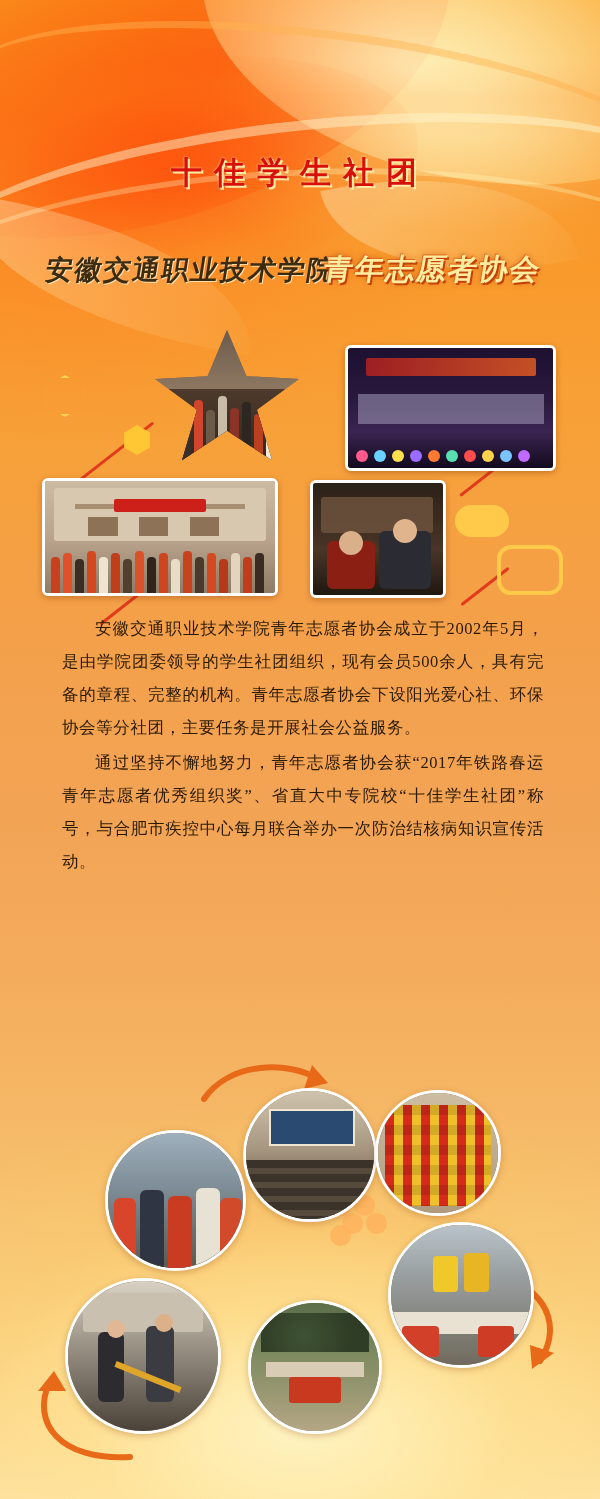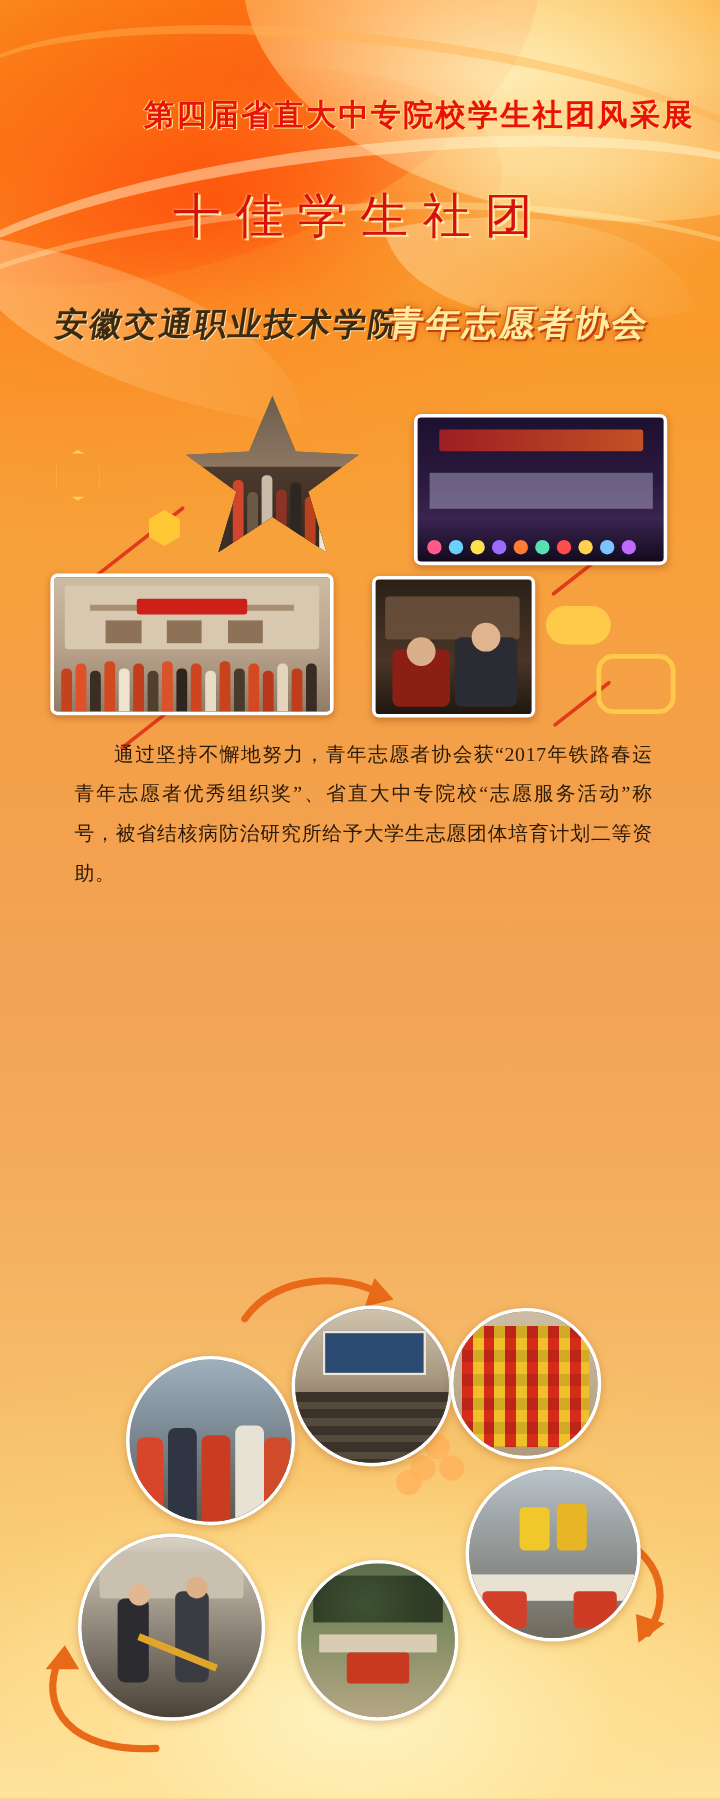--- a/index.html
+++ b/index.html
@@ -46,21 +46,21 @@
   .header-band{position:absolute;left:0;top:60px;width:600px;height:76px;
     background:linear-gradient(180deg, rgba(255,120,20,0.0) 0%, rgba(255,120,20,0.10) 50%, rgba(255,120,20,0.0) 100%);}
   .emblem{position:absolute;left:24px;top:22px;width:100px;height:100px;}
   .emblem .burst{position:absolute;left:0;top:0;width:100px;height:100px;border-radius:50%;
     background:radial-gradient(circle at 50% 50%, #ffe9a0 0%, #ffc84d 45%, rgba(255,180,40,0.15) 70%, rgba(255,180,40,0) 80%);}
   .emblem svg{position:absolute;left:0;top:0;}
   .main-title{position:absolute;left:120px;top:74px;width:468px;height:44px;
     font-size:25px;font-weight:bold;color:#e8110c;letter-spacing:2px;line-height:44px;
     text-shadow:0 0 1px #fff0a0, 1px 1px 0 #ffe080, -1px 0 0 #ffd060;}
   .sub-title{position:absolute;left:0;top:152px;width:600px;text-align:center;
-    font-size:40px;font-weight:normal;color:#d8100a;letter-spacing:12px;
+    font-size:31px;font-weight:bold;color:#d8100a;letter-spacing:12px;
     text-shadow:0 0 2px #fff6c0, 2px 2px 0 #ffe9a0;}
 
   
   .org-line{position:absolute;left:46px;top:252px;width:520px;height:44px;}
   .org-school{position:absolute;left:0;top:0;font-size:27px;font-weight:bold;
     color:#3c2b10;letter-spacing:2px;font-family:"Liberation Serif","DejaVu Serif",serif;
     transform:skewX(-9deg);text-shadow:1px 1px 0 rgba(255,240,200,0.8);}
   .org-assoc{position:absolute;left:278px;top:-2px;font-size:29px;font-weight:bold;
     color:#ffec9e;letter-spacing:2px;font-family:"Liberation Serif","DejaVu Serif",serif;
     transform:skewX(-9deg);
@@ -139,21 +139,20 @@
   <div class="swirl sw3"></div>
   <div class="rb rb1"></div>
   <div class="rb rb2"></div>
   <div class="rb rb3"></div>
   <div class="leaf leaf1"></div>
   <div class="leaf leaf2"></div>
   <div class="glow-bottom"></div>
   <div class="header-band"></div>
 
 
-  <div class="main-title">第四届省直大中专院校学生社团风采展</div>
   <div class="sub-title">十佳学生社团</div>
 
   <div class="org-line">
     <span class="org-school">安徽交通职业技术学院</span>
     <span class="org-assoc">青年志愿者协会</span>
   </div>
 
   <div class="red-stroke rs1"></div>
   <div class="red-stroke rs2"></div>
   <div class="red-stroke rs3"></div>
@@ -233,21 +232,22 @@
   <div class="photo ph-d">
     <div style="position:absolute;inset:0;background:linear-gradient(180deg,#2b2118 0%, #4a3526 60%, #1f1710 100%)"></div>
     <div style="position:absolute;left:8px;top:14px;width:112px;height:36px;background:#6f5540;border-radius:3px;opacity:.8"></div>
     <div style="position:absolute;left:14px;top:58px;width:48px;height:48px;background:#8b1f14;border-radius:6px"></div>
     <div style="position:absolute;left:66px;top:48px;width:52px;height:58px;background:#2b2b33;border-radius:6px"></div>
     <div style="position:absolute;left:26px;top:48px;width:24px;height:24px;background:#d9b089;border-radius:50%"></div>
     <div style="position:absolute;left:80px;top:36px;width:24px;height:24px;background:#e0b48c;border-radius:50%"></div>
   </div>
 
   <div class="body-text">
-    <p>通过坚持不懈地努力，青年志愿者协会获“2017年铁路春运青年志愿者优秀组织奖”、省直大中专院校“志愿服务活动”称号，被省结核病防治研究所给予大学生志愿团体培育计划二等资助。</p>
+    <p>安徽交通职业技术学院青年志愿者协会成立于2002年5月，是由学院团委领导的学生社团组织，现有会员500余人，具有完备的章程、完整的机构。青年志愿者协会下设阳光爱心社、环保协会等分社团，主要任务是开展社会公益服务。</p>
+    <p>通过坚持不懈地努力，青年志愿者协会获“2017年铁路春运青年志愿者优秀组织奖”、省直大中专院校“十佳学生社团”称号，与合肥市疾控中心每月联合举办一次防治结核病知识宣传活动。</p>
   </div>
 
   <div class="dots">
     <span style="left:0;top:0"></span>
       <span style="left:24px;top:0"></span>
     <span style="left:12px;top:18px"></span>
       <span style="left:36px;top:18px"></span>
     <span style="left:0;top:30px"></span>
   </div>
 

